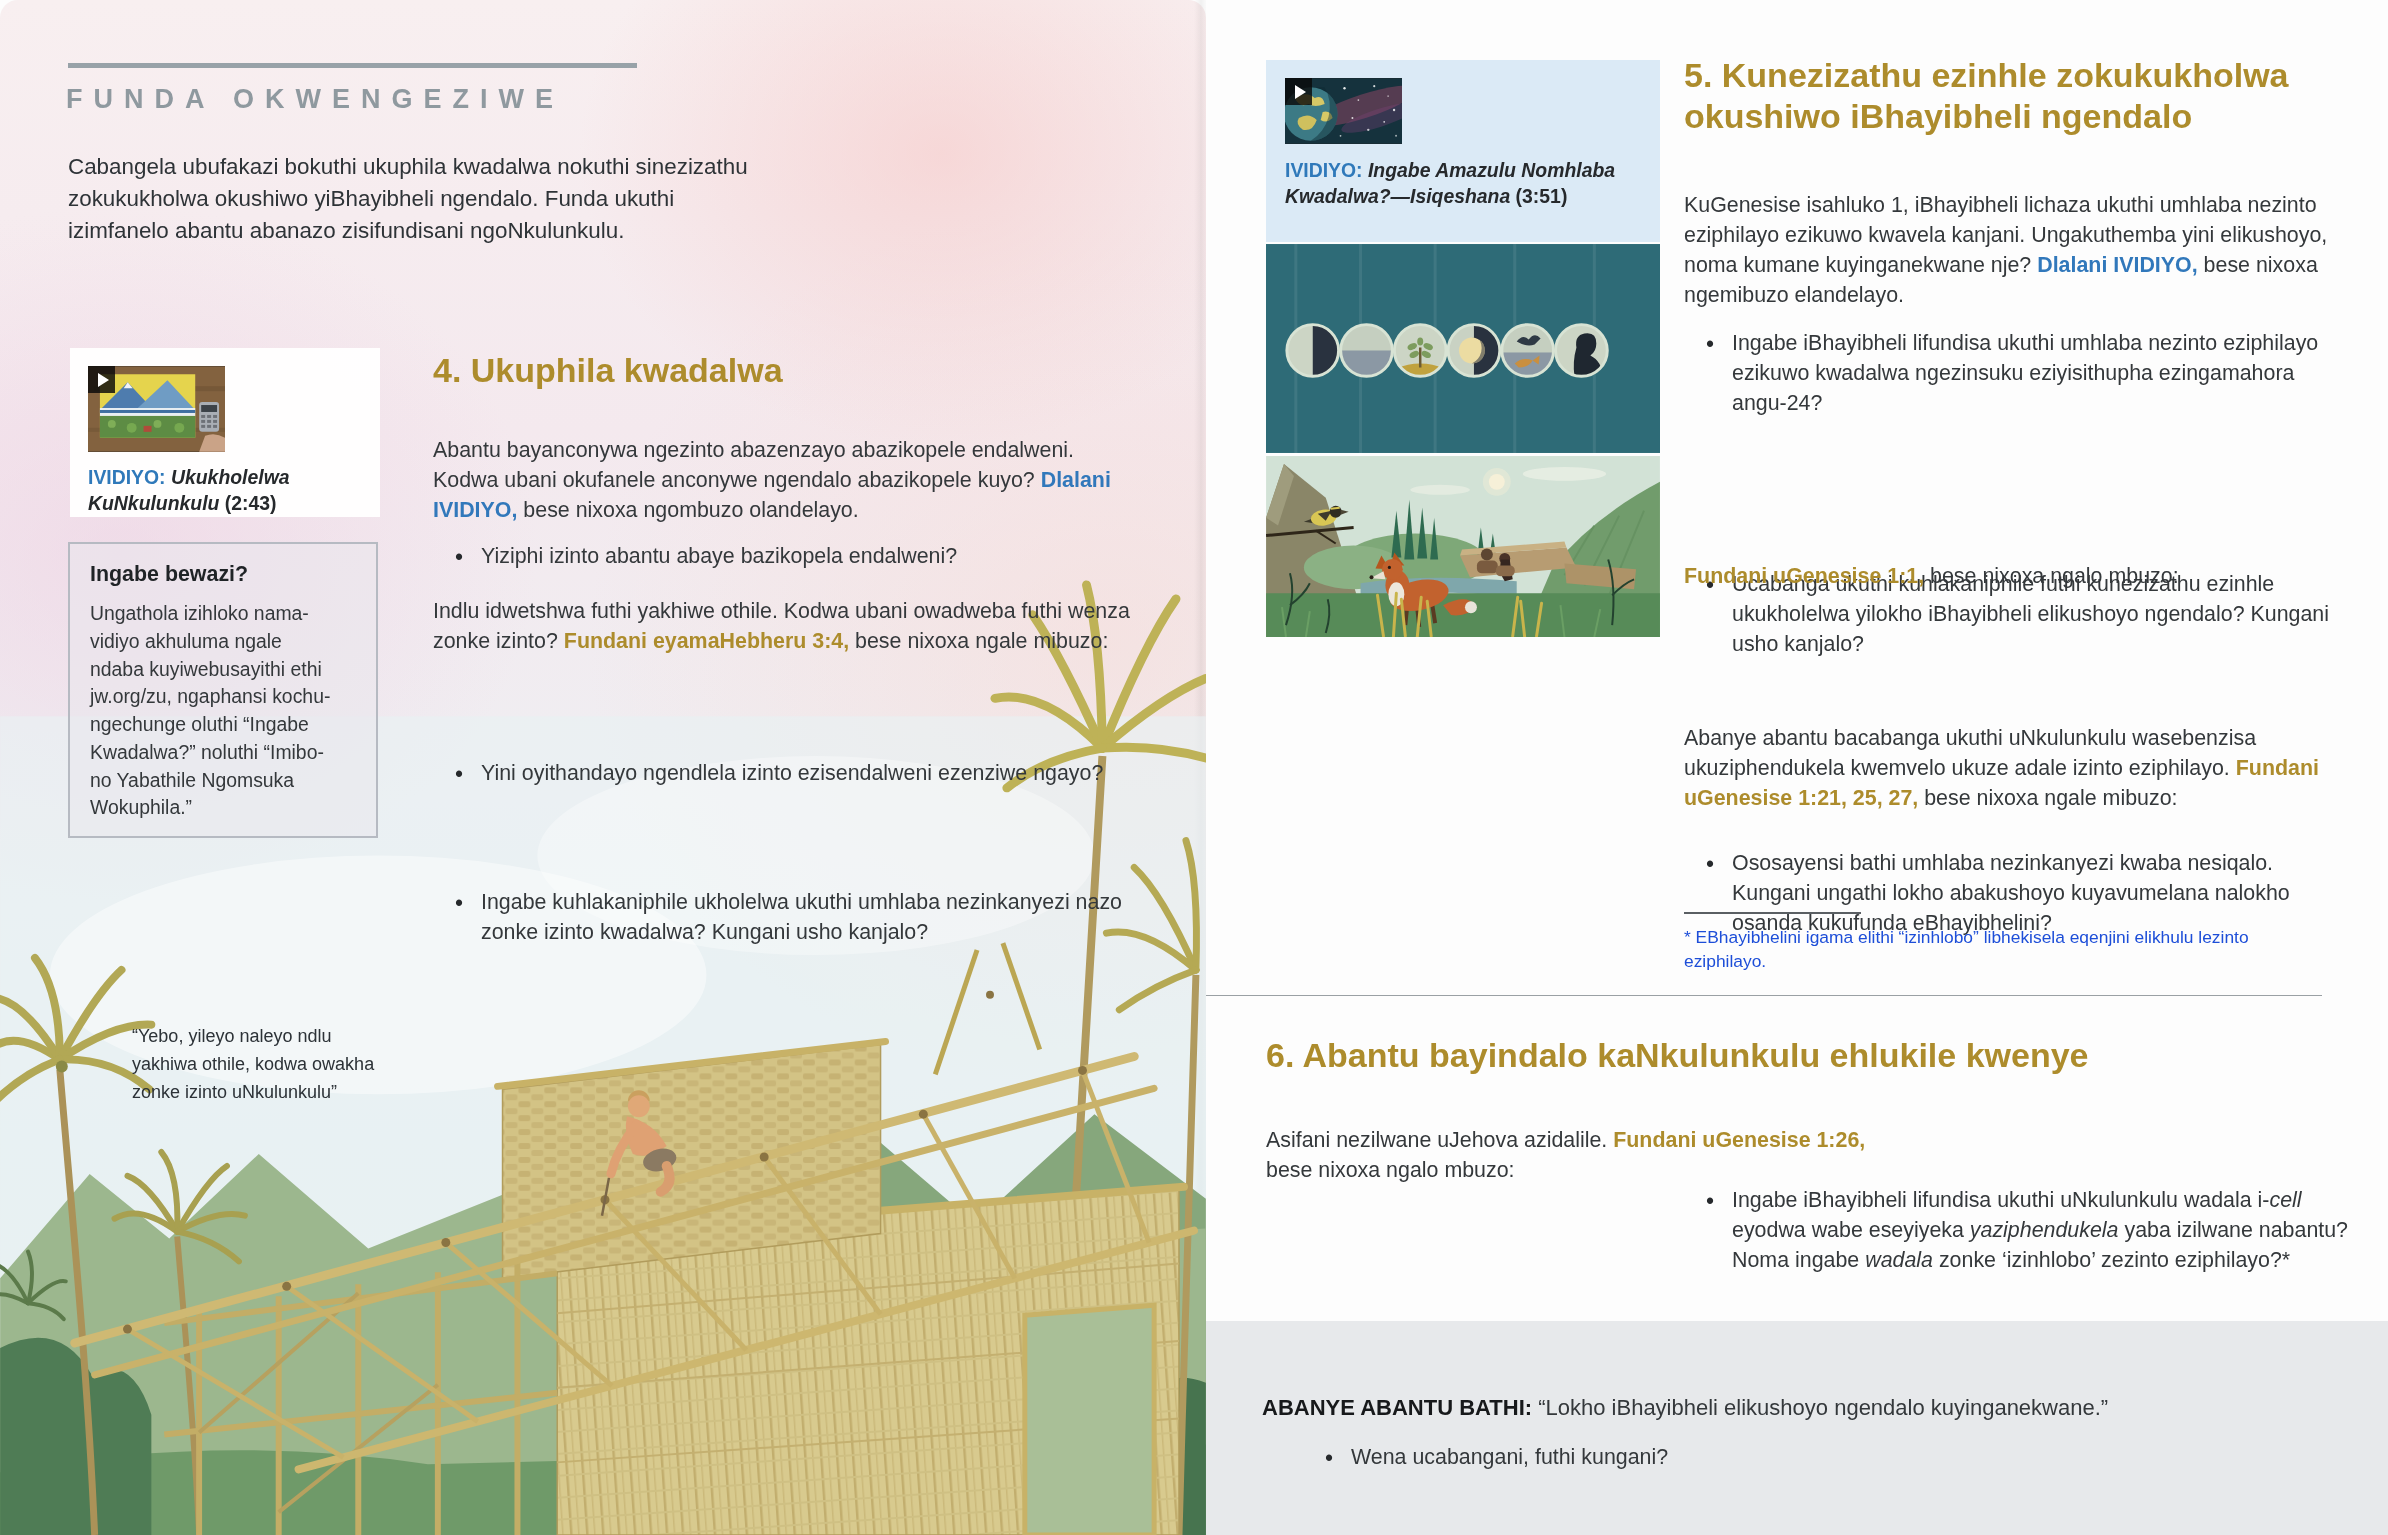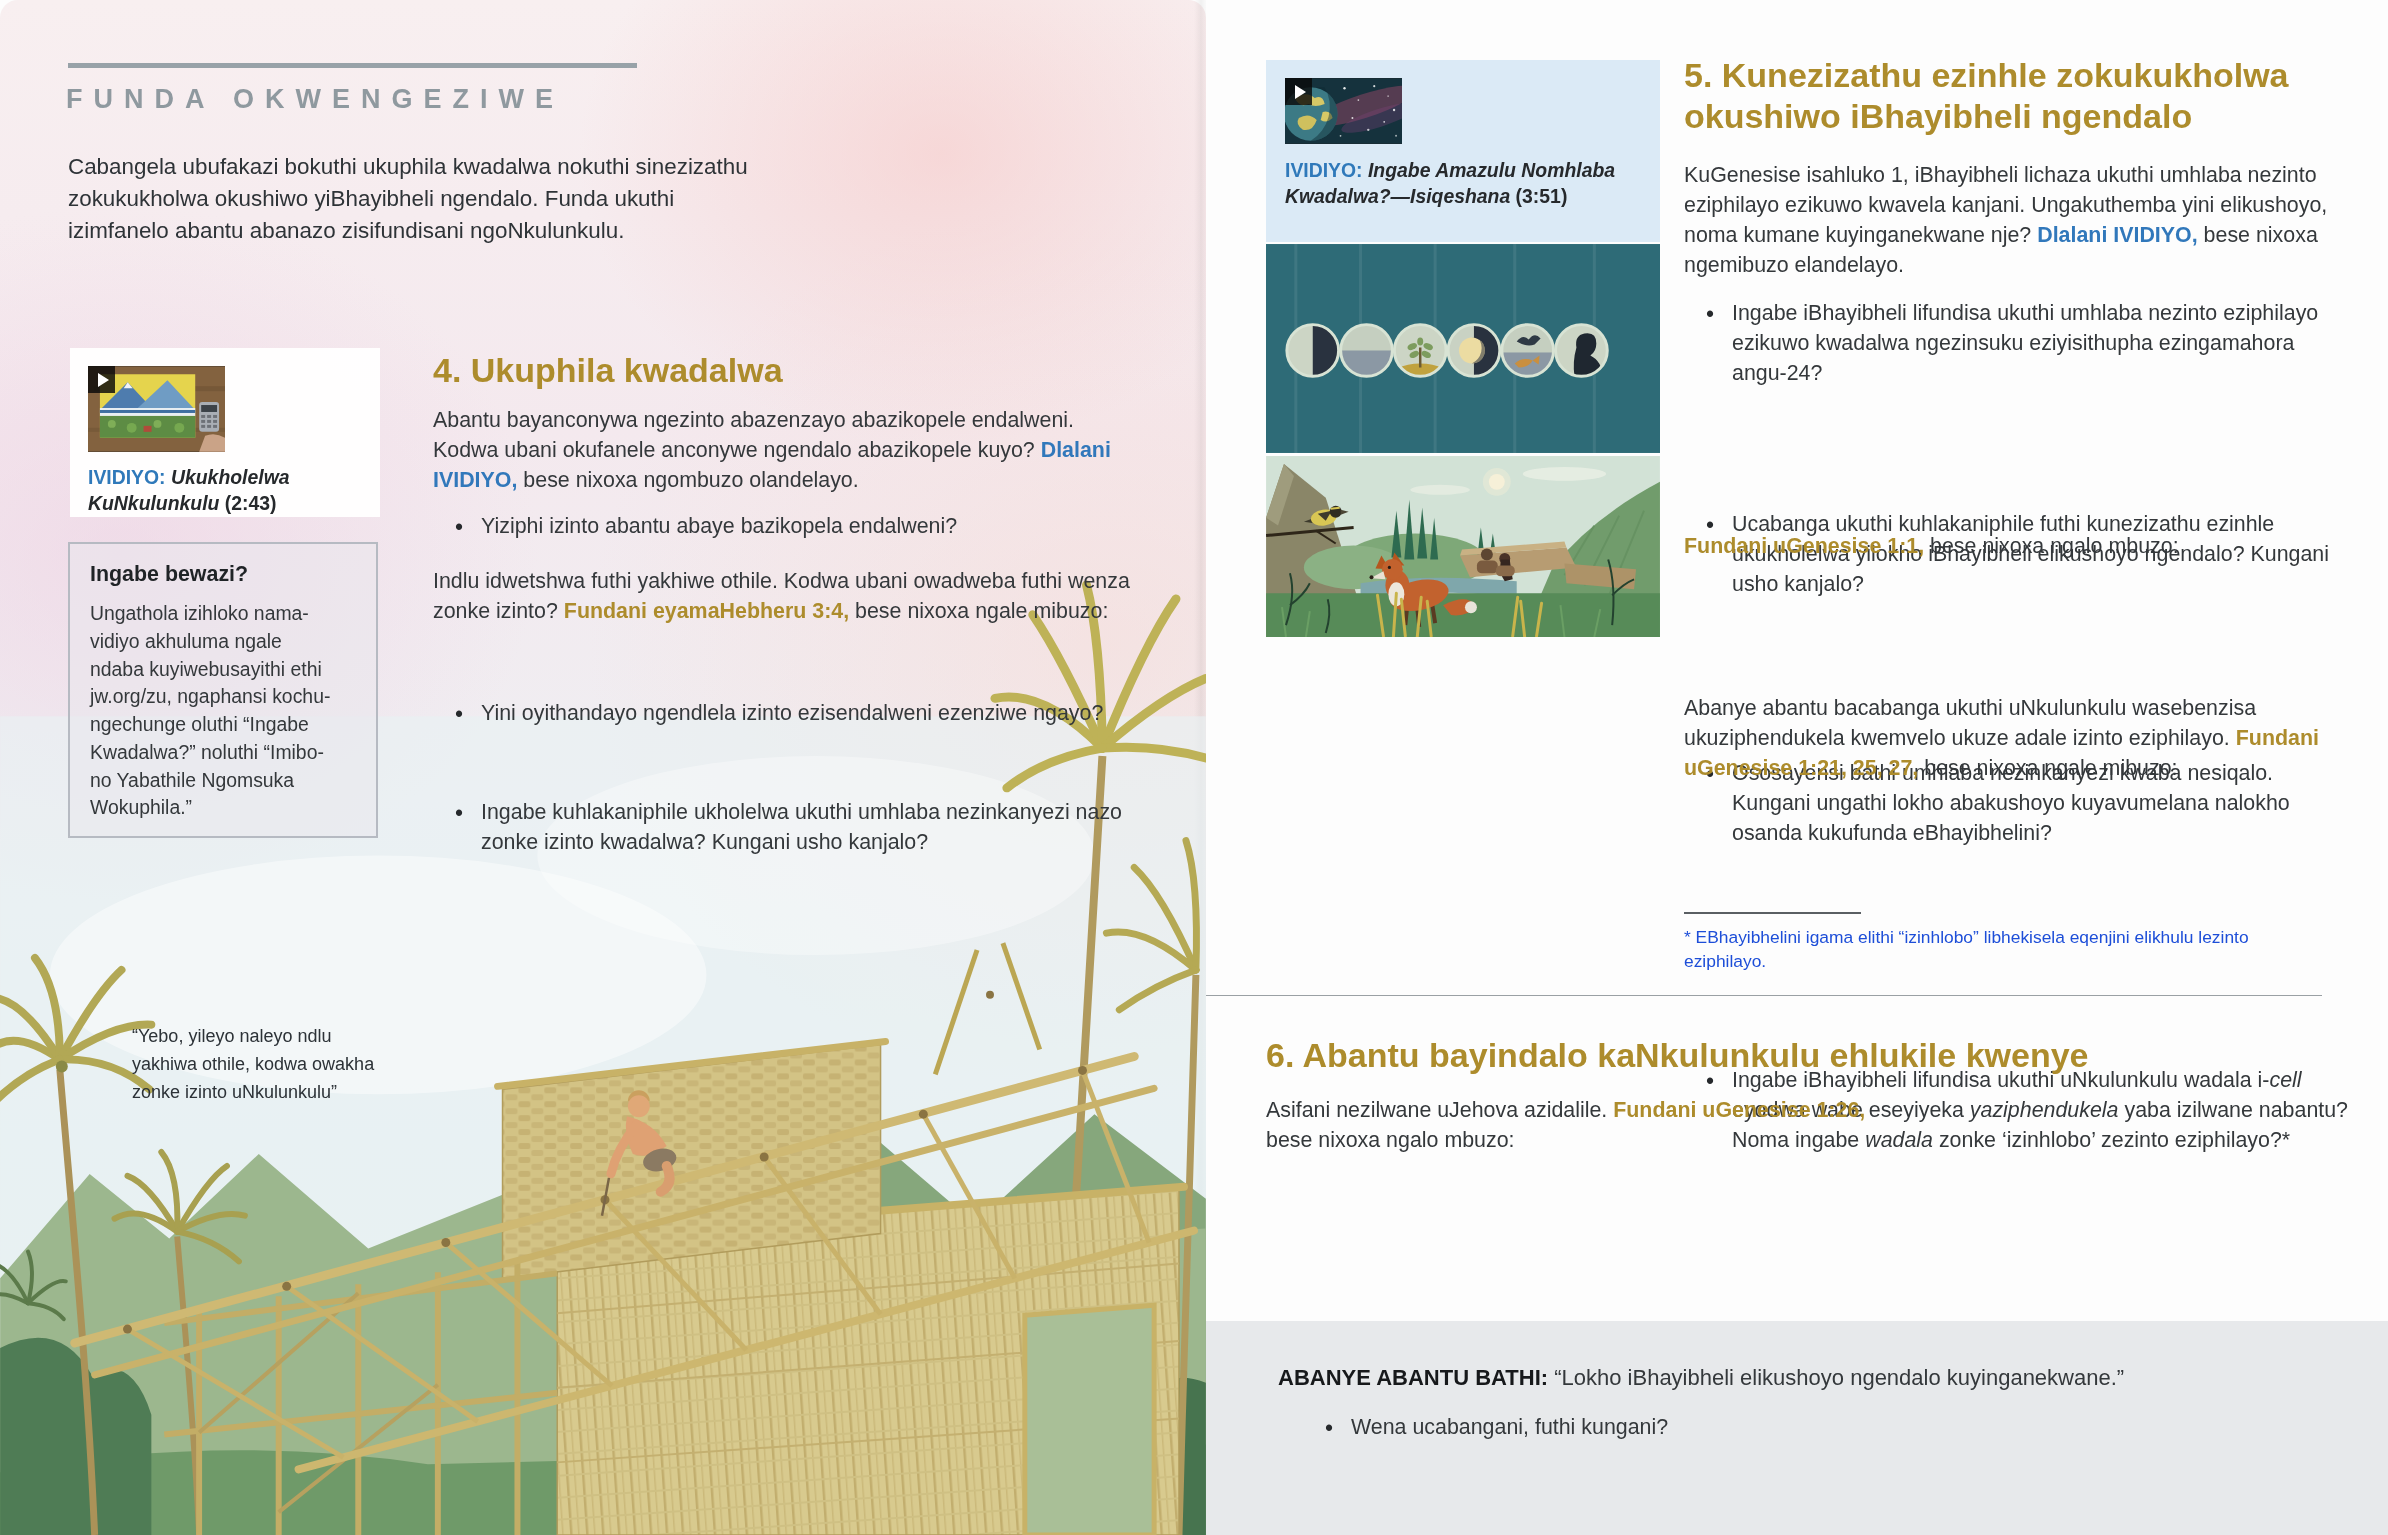--- a/index.html
+++ b/index.html
@@ -29,21 +29,21 @@
   .vid-caption{position:absolute;font-size:19.4px;font-weight:bold;line-height:1.32;color:#26292c;}
   .vid-caption .lbl{color:#2f79ba;font-style:normal;}
   .vid-caption .ttl{font-style:italic;}
 
   .know-box{left:68px;top:542px;width:310px;height:296px;background:rgba(234,231,237,0.55);
     border:2px solid #b6bac2;box-sizing:border-box;}
   .know-title{left:90px;top:562px;font-size:21.4px;font-weight:bold;color:#1f2326;}
   .know-body{left:90px;top:600px;width:275px;font-size:19.4px;line-height:1.43;color:#34383b;white-space:pre-line;}
 
   .h-gold{font-size:34px;font-weight:bold;color:#ad8c2c;line-height:1.22;}
-  .body-text{font-size:21.4px;line-height:1.4;color:#34383b;}
+  .body-text{font-size:21.4px;line-height:1.4;color:#34383b;margin-top:30px;}
   .link-blue{color:#3178bb;font-weight:bold;}
   .link-gold{color:#ad8c2c;font-weight:bold;}
   .it{font-style:italic;}
 
   .bullet{position:relative;padding-left:28px;}
   .bullet::before{content:"\2022";position:absolute;left:2px;top:-1px;font-size:23px;color:#26292c;}
 
   .quote{left:132px;top:1023px;width:279px;font-size:18px;line-height:1.55;color:#2c3237;white-space:pre-line;z-index:3;}
 
   
@@ -528,21 +528,21 @@
     <div class="abs footnote" style="left:478px;top:925px;width:642px;">* EBhayibhelini igama elithi “izinhlobo” libhekisela eqenjini elikhulu lezinto eziphilayo.</div>
 
     <div class="abs divider"></div>
 
     <div class="abs h-gold" style="left:60px;top:1035px;width:1055px;">6. Abantu bayindalo kaNkulunkulu ehlukile kwenye</div>
     <div class="abs body-text" style="left:60px;top:1096px;width:622px;">
       <span>Asifani nezilwane uJehova azidalile. </span><span class="link-gold">Fundani uGenesise 1:26,</span><span> bese nixoxa ngalo mbuzo:</span>
     </div>
 
     <div class="abs objection-box">
-      <div class="abs body-text" style="left:72px;top:42px;width:1075px;font-size:22px;">
+      <div class="abs body-text" style="left:56px;top:42px;width:1075px;font-size:22px;">
         <span class="obj-lead">ABANYE ABANTU BATHI: </span><span>“Lokho iBhayibheli elikushoyo ngendalo kuyinganekwane.”</span>
       </div>
       <div class="abs body-text bullet" style="left:117px;top:92px;width:896px;">
         <span>Wena ucabangani, futhi kungani?</span>
       </div>
     </div>
   </div>
 </div>
 
 

